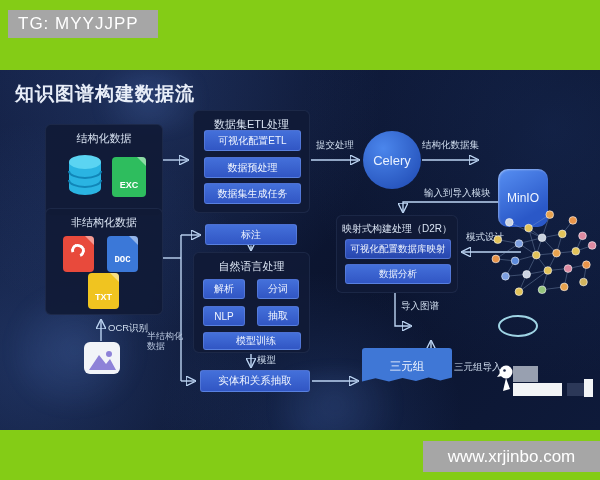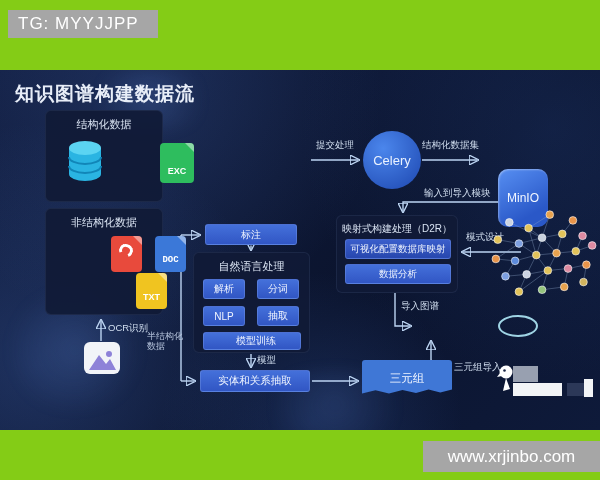--- a/index.html
+++ b/index.html
@@ -27,21 +27,21 @@
     font-size:19px; font-weight:bold; letter-spacing:1px; }
 
   .panel { position:absolute; background:rgba(16,26,54,.92); border:1px solid rgba(140,170,230,.10); border-radius:6px; }
   .panel-title { position:absolute; top:6px; left:0; right:0; text-align:center;
     color:#d9e3f2; font-size:11px; }
   .btn { position:absolute; display:flex; align-items:center; justify-content:center;
     background:linear-gradient(180deg,#4470da,#3156c4); border:1px solid rgba(130,160,235,.35);
     border-radius:3px; color:#f0f5ff; font-size:10px; }
   .btn-sm { font-size:9.5px; }
 
-  .file-icon { position:absolute; border-radius:4px;margin-left:48px; }
+  .file-icon { position:absolute; border-radius:4px; }
   .file-icon::after { content:""; position:absolute; top:0; right:0; width:0; height:0;
     border-top:9px solid rgba(255,255,255,.45); border-left:9px solid transparent;
     border-top-right-radius:4px; }
   .file-label { position:absolute; bottom:7px; left:0; right:0; text-align:center;
     font-size:9px; font-weight:bold; color:#fff; }
   .pdf { background:#e84a3c; }
   .doc { background:#3b78d8;font-family:Liberation Mono, monospace; }
   .txt { background:#f0c420; }
   .exc { background:#2ebd5e; }
   .pdf-glyph { position:absolute; top:8px; left:8px; width:14px; height:13px;
@@ -110,21 +110,21 @@
       <path d="M251 284 L251 296" marker-end="url(#ah)"></path>
       <path d="M311 90 L358 90" marker-end="url(#ah)"></path>
       <path d="M422 90 L477 90" marker-end="url(#ah)"></path>
       <path d="M503 120 L503 132 L403 132 L403 141" marker-end="url(#ah)"></path>
       <path d="M521 182 L463 182" marker-end="url(#ah)"></path>
       <path d="M395 223 L395 256 L410 256" marker-end="url(#ah)"></path>
       <path d="M312 311 L357 311" marker-end="url(#ah)"></path>
       <path d="M450 303 L431 290 L431 272" marker-end="url(#ah)"></path>
     </svg>
 
-    <div class="panel" style="left:45px;top:40px;width:118px;height:92px;">
+    <div class="panel" style="left:45px;top:54px;width:118px;height:92px;">
       <div class="panel-title">结构化数据</div>
       <svg style="position:absolute;left:20px;top:28px;" width="38" height="46" viewBox="0 0 38 46">
         <path d="M3 9 v26 a16 7 0 0 0 32 0 v-26" fill="#2ab4e2"></path>
         <ellipse cx="19" cy="9" rx="16" ry="7" fill="#5bd4f2"></ellipse>
         <path d="M3 18 a16 7 0 0 0 32 0" fill="none" stroke="#1186b8" stroke-width="2"></path>
         <path d="M3 27 a16 7 0 0 0 32 0" fill="none" stroke="#1186b8" stroke-width="2"></path>
       </svg>
       <div class="file-icon exc" style="left:66px;top:32px;width:34px;height:40px;">
         <span class="file-label">EXC</span>
       </div>
@@ -149,20 +149,26 @@
         <circle cx="20" cy="5" r="3" fill="#8e82d8"></circle>
         <polygon points="0,21 10,6 17,15 21,10 27,21" fill="#8e82d8"></polygon>
       </svg>
     </div>
 
     <div class="elabel elabel-2l" style="left:147px;top:261px;">
       <div>半结构化</div>
       <div>数据</div>
     </div>
 
+    <div class="panel" style="left:193px;top:40px;width:117px;height:103px;">
+      <div class="panel-title">数据集ETL处理</div>
+      <div class="btn" style="left:10px;top:19px;width:97px;height:21px;">可视化配置ETL</div>
+      <div class="btn" style="left:10px;top:46px;width:97px;height:21px;">数据预处理</div>
+      <div class="btn" style="left:10px;top:72px;width:97px;height:21px;">数据集生成任务</div>
+    </div>
 
     <div class="btn" style="left:205px;top:154px;width:92px;height:21px;">标注</div>
 
     <div class="panel" style="left:193px;top:182px;width:117px;height:101px;">
       <div class="panel-title">自然语言处理</div>
       <div class="btn" style="left:9px;top:26px;width:42px;height:20px;">解析</div>
       <div class="btn" style="left:63px;top:26px;width:42px;height:20px;">分词</div>
       <div class="btn" style="left:9px;top:53px;width:42px;height:20px;">NLP</div>
       <div class="btn" style="left:63px;top:53px;width:42px;height:20px;">抽取</div>
       <div class="btn" style="left:9px;top:79px;width:98px;height:18px;padding-left:8px;">模型训练</div>
@@ -183,21 +189,21 @@
       <div class="panel-title" style="font-size:10px;">映射式构建处理（D2R）</div>
       <div class="btn btn-sm" style="left:8px;top:23px;width:106px;height:20px;background:linear-gradient(180deg,#3a5ecb,#2747ae);">可视化配置数据库映射</div>
       <div class="btn btn-sm" style="left:8px;top:48px;width:106px;height:20px;">数据分析</div>
     </div>
     <span class="elabel" style="left:466px;top:161px;">模式设计</span>
 
     <span class="elabel" style="left:401px;top:230px;">导入图谱</span>
     <div class="ellipse-sm" style="left:498px;top:245px;width:40px;height:22px;"></div>
 
     <span class="elabel" style="left:454px;top:291px;">三元组导入</span>
-    <div class="triple-box" style="left:362px;top:290px;width:90px;height:36px;">三元组</div>
+    <div class="triple-box" style="left:362px;top:278px;width:90px;height:36px;">三元组</div>
 
     <svg id="network-svg" style="position:absolute;left:488px;top:135px;" width="112" height="105" viewBox="-4 -4 116 109">
         <line x1="52" y1="30" x2="60" y2="6" stroke="#8ea6c8" stroke-width="0.7" opacity="0.55"></line>
         <line x1="52" y1="30" x2="38" y2="20" stroke="#8ea6c8" stroke-width="0.7" opacity="0.55"></line>
         <line x1="52" y1="30" x2="18" y2="14" stroke="#8ea6c8" stroke-width="0.7" opacity="0.55"></line>
         <line x1="52" y1="30" x2="73" y2="26" stroke="#8ea6c8" stroke-width="0.7" opacity="0.55"></line>
         <line x1="52" y1="30" x2="46" y2="48" stroke="#8ea6c8" stroke-width="0.7" opacity="0.55"></line>
         <line x1="52" y1="30" x2="28" y2="36" stroke="#8ea6c8" stroke-width="0.7" opacity="0.55"></line>
         <line x1="38" y1="20" x2="60" y2="6" stroke="#8ea6c8" stroke-width="0.7" opacity="0.55"></line>
         <line x1="28" y1="36" x2="6" y2="32" stroke="#8ea6c8" stroke-width="0.7" opacity="0.55"></line>

